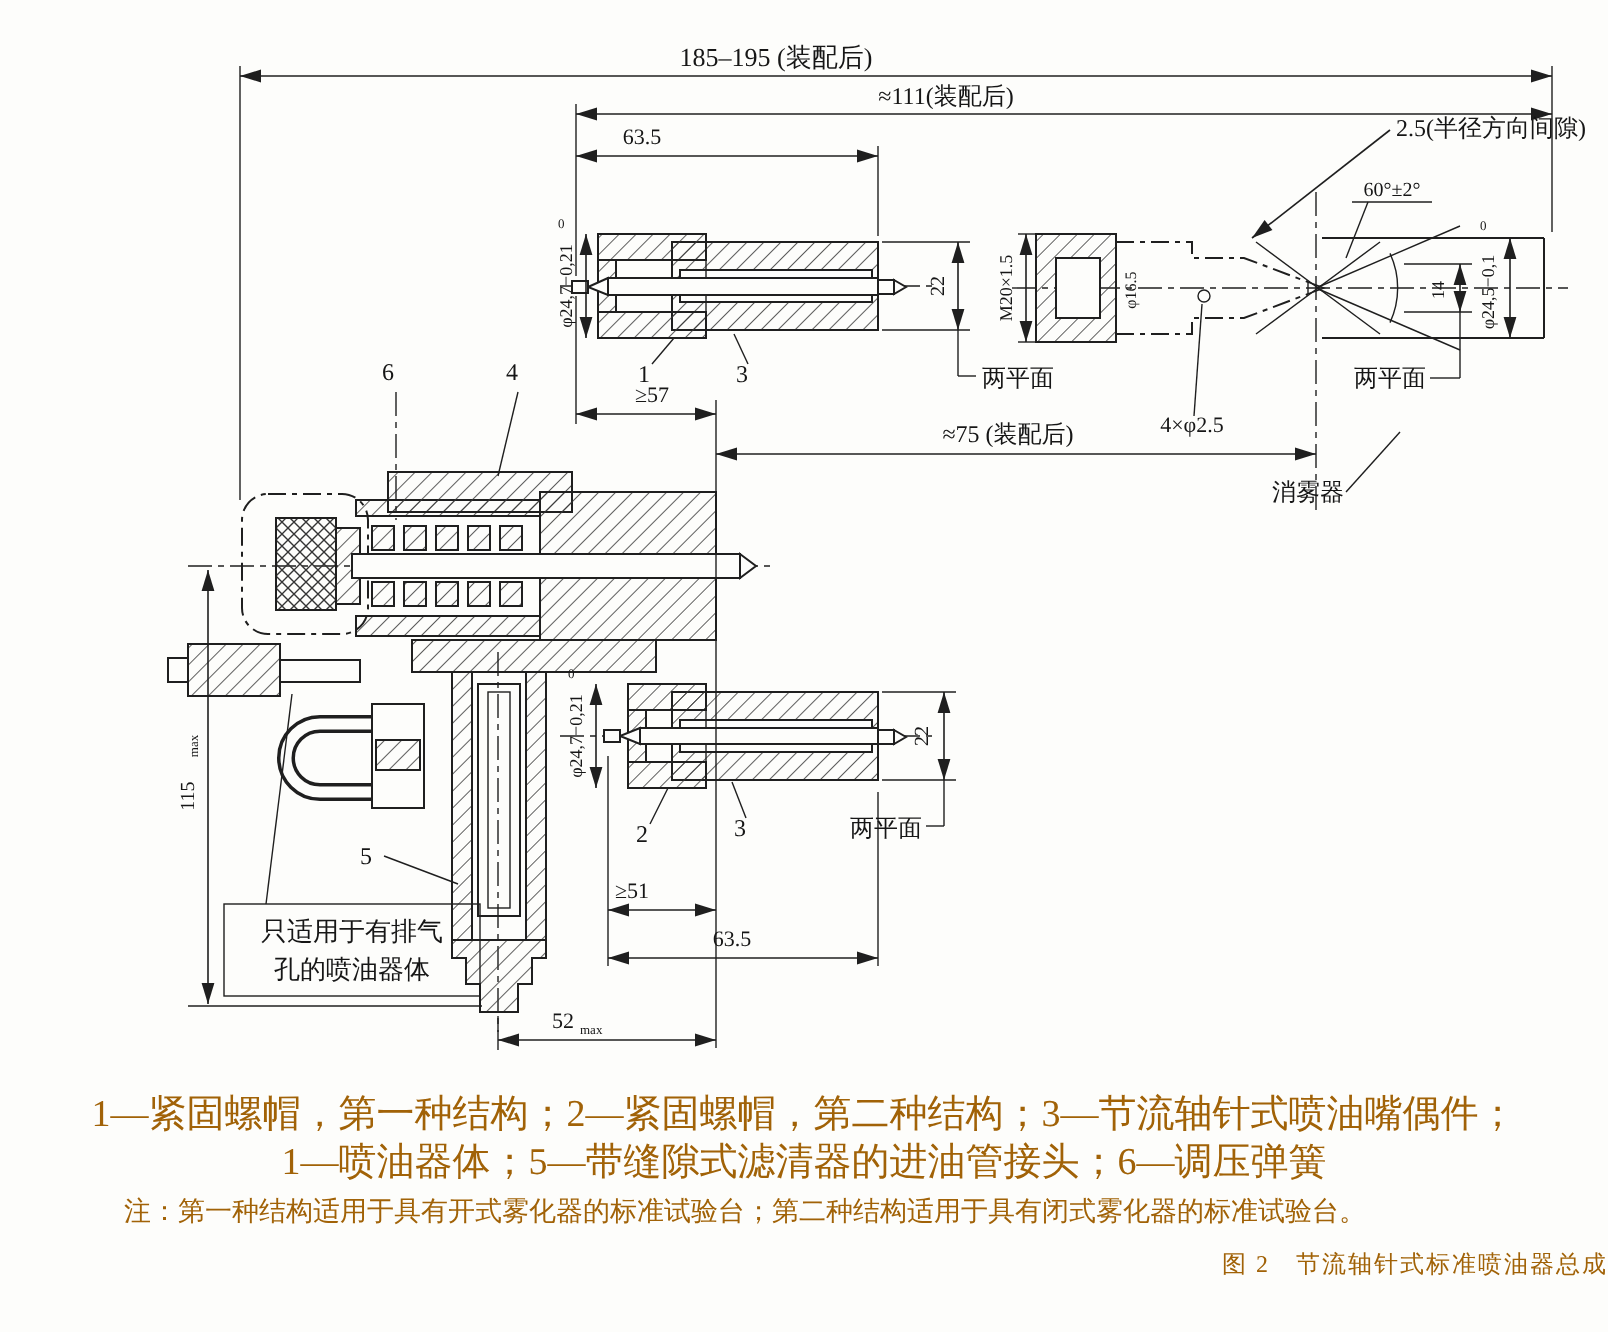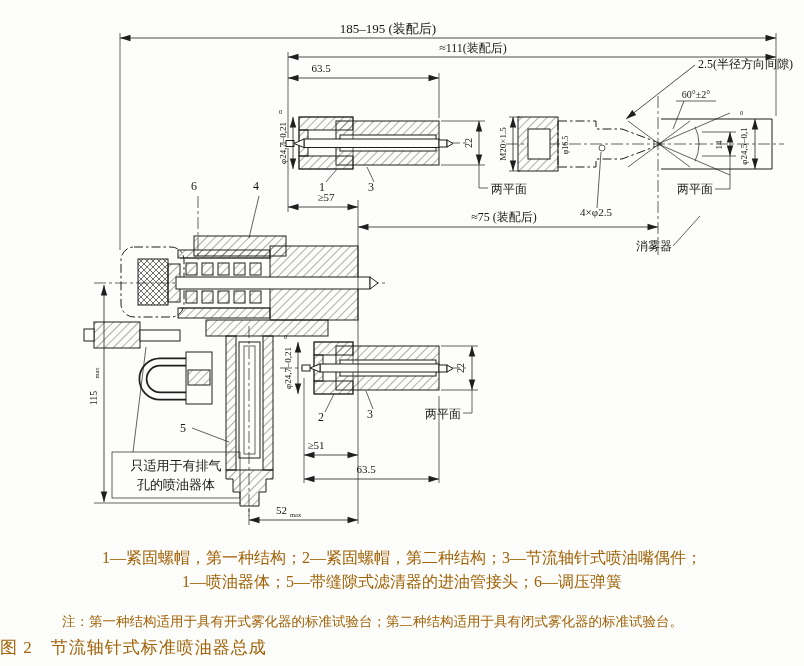--- a/index.html
+++ b/index.html
@@ -15,23 +15,23 @@
   .ph{stroke:#1f1f1f;stroke-width:1;fill:none;stroke-dasharray:9 3 2.5 3}
   .hf{fill:url(#h);stroke:#1f1f1f;stroke-width:1}
   .xf{fill:url(#hx);stroke:#1f1f1f;stroke-width:1}
   .wf{fill:#fdfdfb;stroke:#1f1f1f;stroke-width:1}
   text{fill:#161616;font-family:"Liberation Serif","DejaVu Serif",serif}
   .t13{font-size:13px}.t12{font-size:12px}.t11{font-size:11px}.t10{font-size:10px}
   .t9{font-size:9px}.t8{font-size:8px}.t7{font-size:6.5px}
   .mid{text-anchor:middle}.end{text-anchor:end}
   
   .captions{position:absolute;left:0;top:546px;width:804px;line-height:24px;}
-  .cap-line{text-align:center;font-size:16px;}
-  .cap-note{font-size:13.5px;text-align:left;margin:16px 40px 0 62px;}
-  .cap-title{text-align:left;font-size:17px;margin-top:2px;letter-spacing:1px;}
+  .cap-line{text-align:center;font-size:19px;}
+  .cap-note{font-size:13.5px;text-align:left;margin:0 40px 0 62px;}
+  .cap-title{text-align:right;font-size:12px;margin-top:2px;letter-spacing:1px;}
 </style>
 </head>
 <body>
 
 <div class="page">
 
 <svg width="804" height="546" viewBox="0 0 804 546">
   <defs>
     <pattern id="h" patternUnits="userSpaceOnUse" width="6" height="6" patternTransform="rotate(45)">
       <line x1="0" y1="0" x2="0" y2="6" stroke="#343434" stroke-width="0.8"></line>

